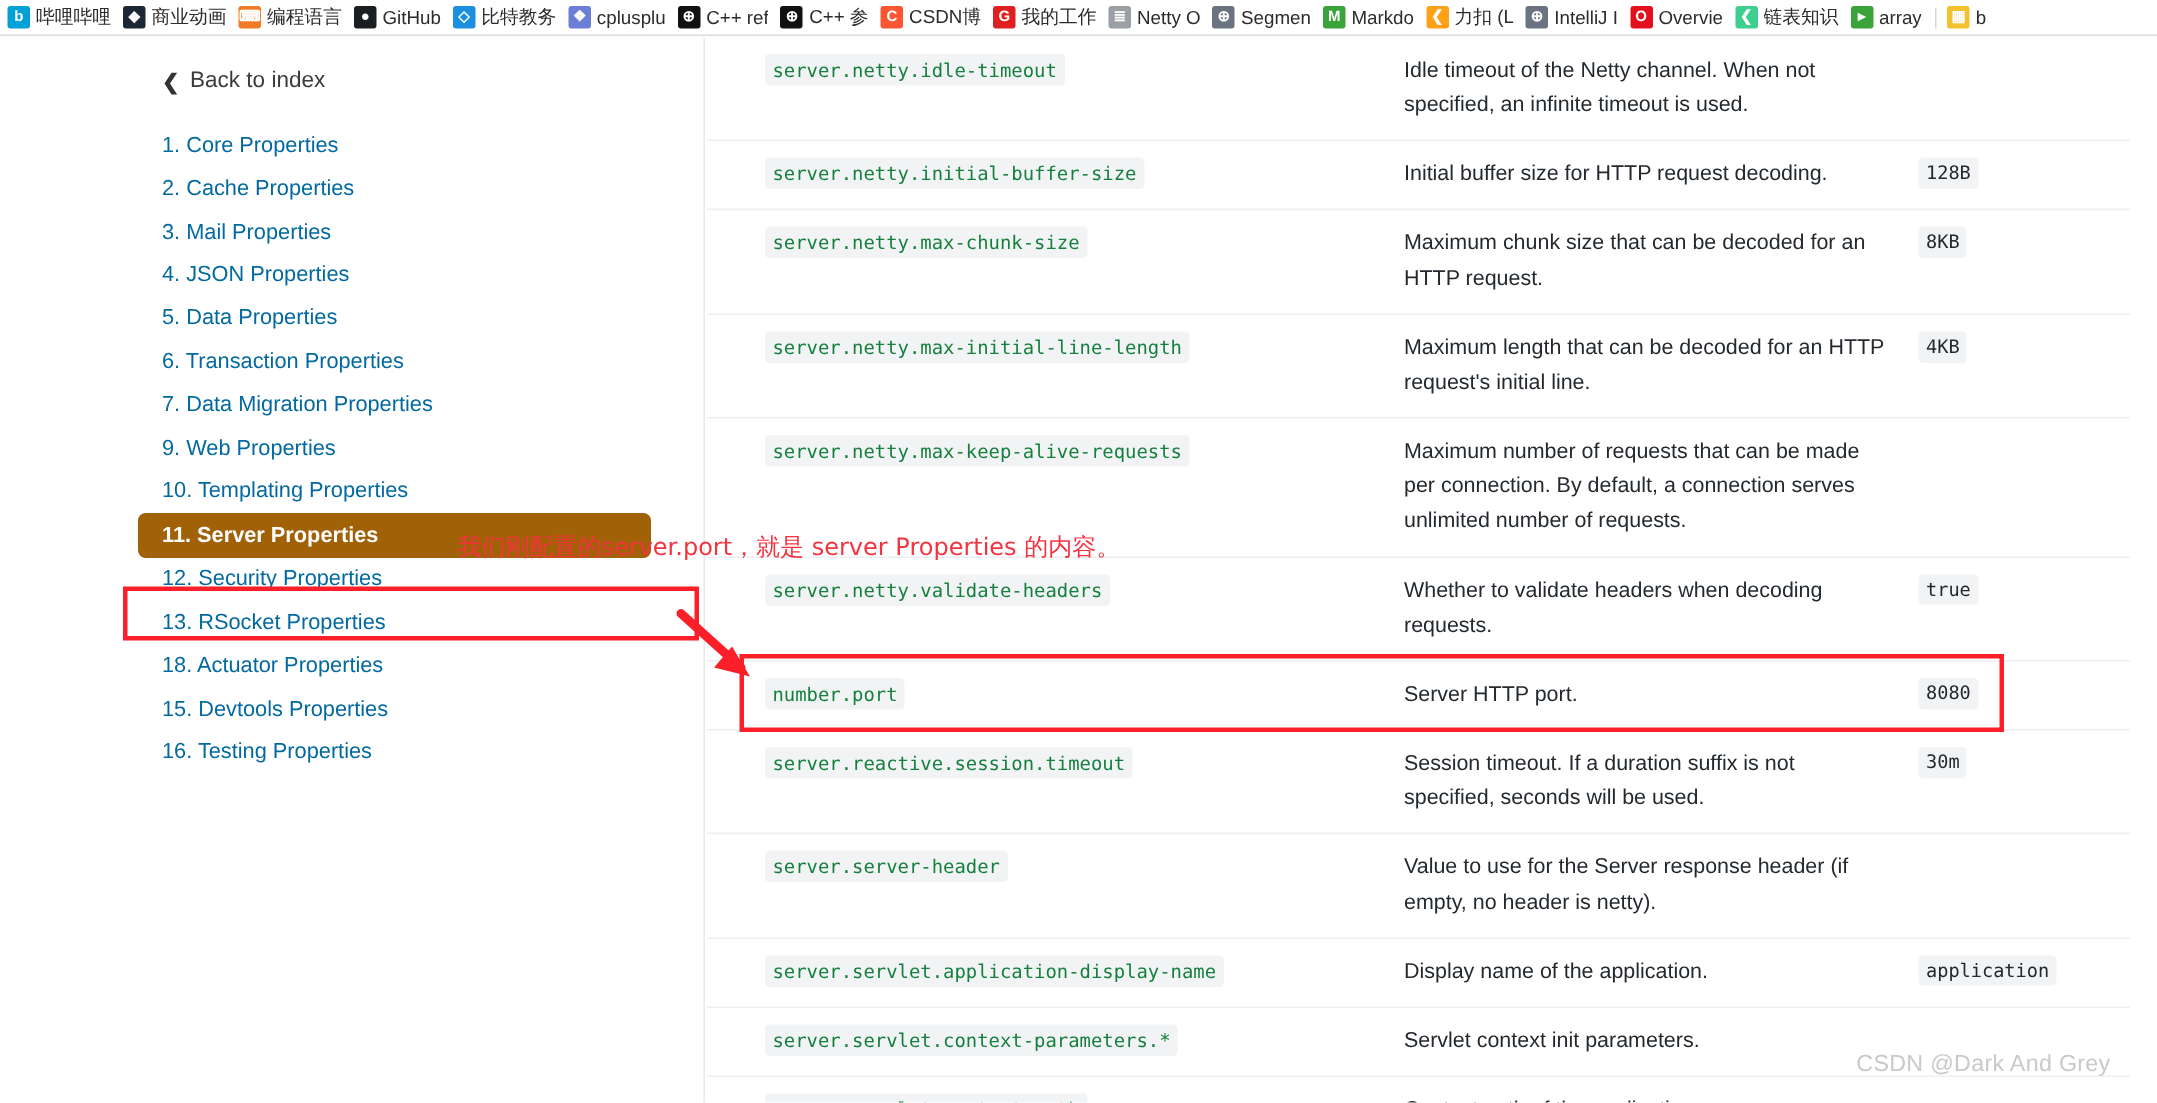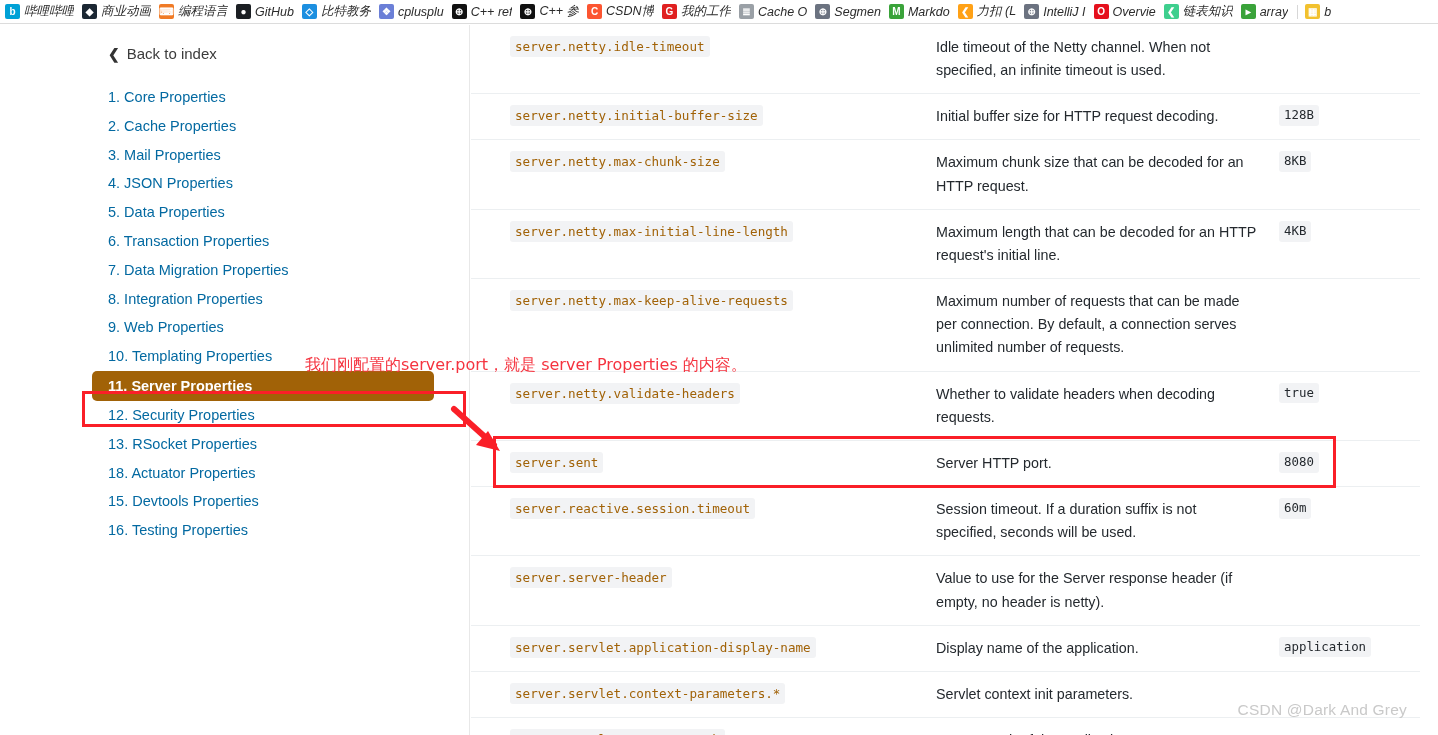--- a/index.html
+++ b/index.html
@@ -45,21 +45,20 @@
     color: #fff;
     overflow: hidden;
   }
   .bm-label {
     font-size: 12.5px;
     color: #2b2b2b;
     max-width: 58px;
     overflow: hidden;
     display: inline-block;
     white-space: nowrap;
-    font-style: italic;
   }
   .bm-sep {
     width: 1px; height: 14px;
     background: #d7d7d7;
     margin: 0 4px;
     flex: 0 0 auto;
   }
 
   
   #page {
@@ -139,21 +138,21 @@
   .prop-row:first-child { border-top: none; }
   .col-key {
     width: 428px;
     flex: 0 0 428px;
     padding-left: 39px;
   }
   .chip-key {
     display: inline-block;
     font-family: "DejaVu Sans Mono", monospace;
     font-size: 12.6px;
-    color: #a16207;
+    color: #15803d;
     background: #f2f3f5;
     border-radius: 3px;
     padding: 2px 5px;
     line-height: 1.35;
     white-space: nowrap;
     cursor: pointer;
   }
   .col-desc {
     width: 327px;
     flex: 0 0 327px;
@@ -263,21 +262,21 @@
     <div class="bm">
       <span class="bm-ico" style="background: rgb(252, 85, 49);">C</span>
       <span class="bm-label">CSDN博</span>
     </div>
     <div class="bm">
       <span class="bm-ico" style="background: rgb(224, 32, 32);">G</span>
       <span class="bm-label">我的工作</span>
     </div>
     <div class="bm">
       <span class="bm-ico" style="background: rgb(154, 160, 166);">≣</span>
-      <span class="bm-label">Cache O</span>
+      <span class="bm-label">Netty O</span>
     </div>
     <div class="bm">
       <span class="bm-ico" style="background: rgb(107, 114, 128);">⊕</span>
       <span class="bm-label">Segmen</span>
     </div>
     <div class="bm">
       <span class="bm-ico" style="background: rgb(58, 163, 58);">M</span>
       <span class="bm-label">Markdo</span>
     </div>
     <div class="bm">
@@ -317,21 +316,20 @@
     </div>
 
     <div id="nav-list">
         <div class="nav-item">1. Core Properties</div>
         <div class="nav-item">2. Cache Properties</div>
         <div class="nav-item">3. Mail Properties</div>
         <div class="nav-item">4. JSON Properties</div>
         <div class="nav-item">5. Data Properties</div>
         <div class="nav-item">6. Transaction Properties</div>
         <div class="nav-item">7. Data Migration Properties</div>
-        <div class="nav-item">8. Integration Properties</div>
         <div class="nav-item">9. Web Properties</div>
         <div class="nav-item">10. Templating Properties</div>
         <div class="nav-item active">11. Server Properties</div>
         <div class="nav-item">12. Security Properties</div>
         <div class="nav-item">13. RSocket Properties</div>
         <div class="nav-item">18. Actuator Properties</div>
         <div class="nav-item">15. Devtools Properties</div>
         <div class="nav-item">16. Testing Properties</div>
       </div>
   </div>
@@ -361,28 +359,28 @@
         <div class="col-key"><span class="chip-key">server.netty.max-keep-alive-requests</span></div>
         <div class="col-desc">Maximum number of requests that can be made per connection. By default, a connection serves unlimited number of requests.</div>
         <div class="col-val"></div>
       </div>
       <div class="prop-row">
         <div class="col-key"><span class="chip-key">server.netty.validate-headers</span></div>
         <div class="col-desc">Whether to validate headers when decoding requests.</div>
         <div class="col-val"><span class="chip-val">true</span></div>
       </div>
       <div class="prop-row">
-        <div class="col-key"><span class="chip-key">server.sent</span></div>
+        <div class="col-key"><span class="chip-key">number.port</span></div>
         <div class="col-desc">Server HTTP port.</div>
         <div class="col-val"><span class="chip-val">8080</span></div>
       </div>
       <div class="prop-row">
         <div class="col-key"><span class="chip-key">server.reactive.session.timeout</span></div>
         <div class="col-desc">Session timeout. If a duration suffix is not specified, seconds will be used.</div>
-        <div class="col-val"><span class="chip-val">60m</span></div>
+        <div class="col-val"><span class="chip-val">30m</span></div>
       </div>
       <div class="prop-row">
         <div class="col-key"><span class="chip-key">server.server-header</span></div>
         <div class="col-desc">Value to use for the Server response header (if empty, no header is netty).</div>
         <div class="col-val"></div>
       </div>
       <div class="prop-row">
         <div class="col-key"><span class="chip-key">server.servlet.application-display-name</span></div>
         <div class="col-desc">Display name of the application.</div>
         <div class="col-val"><span class="chip-val">application</span></div>

